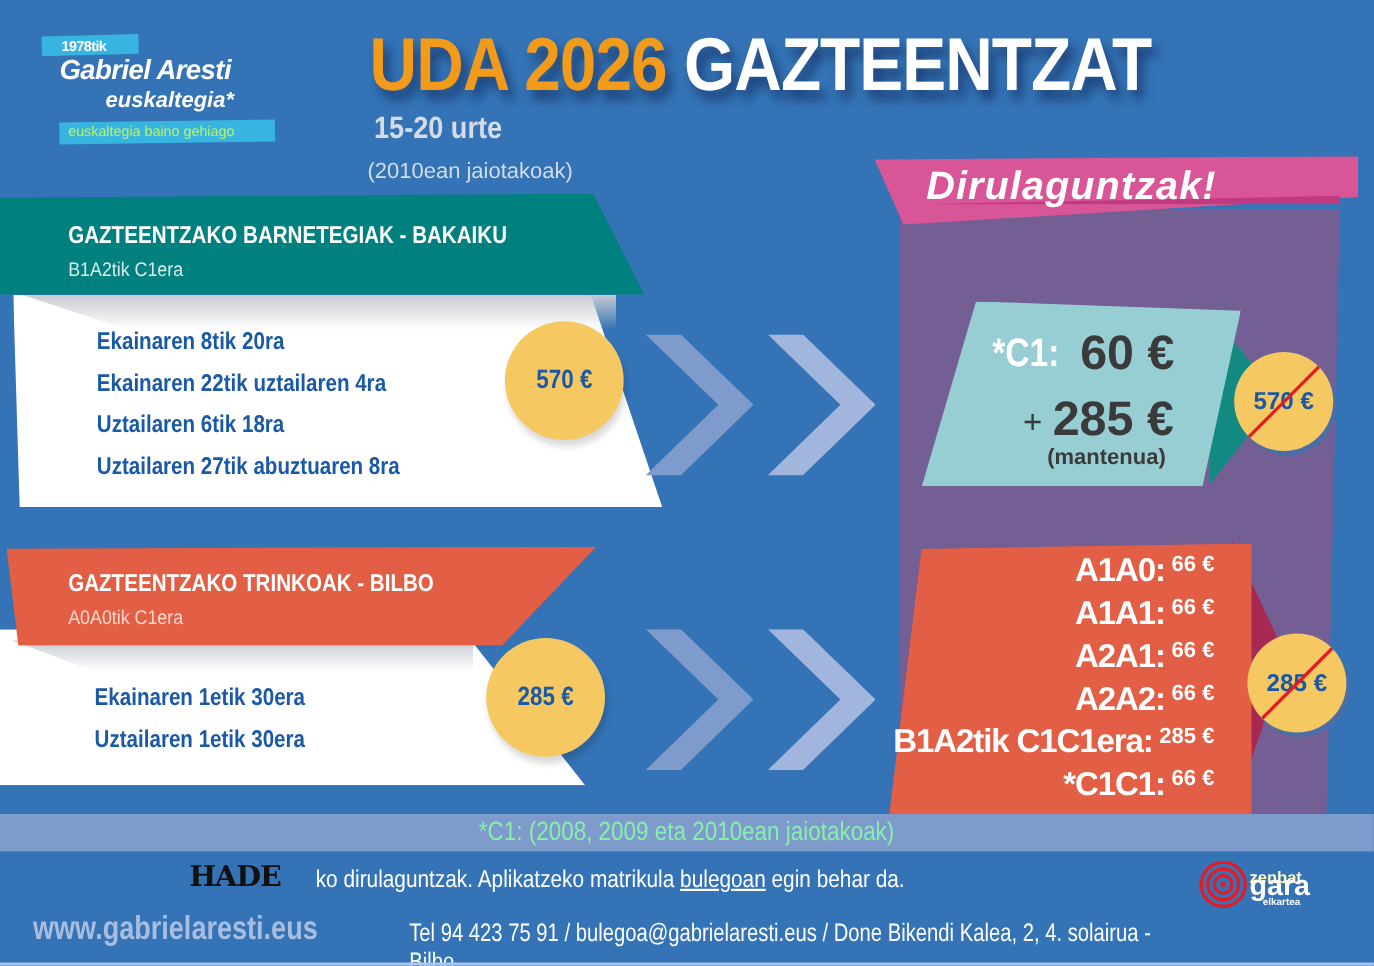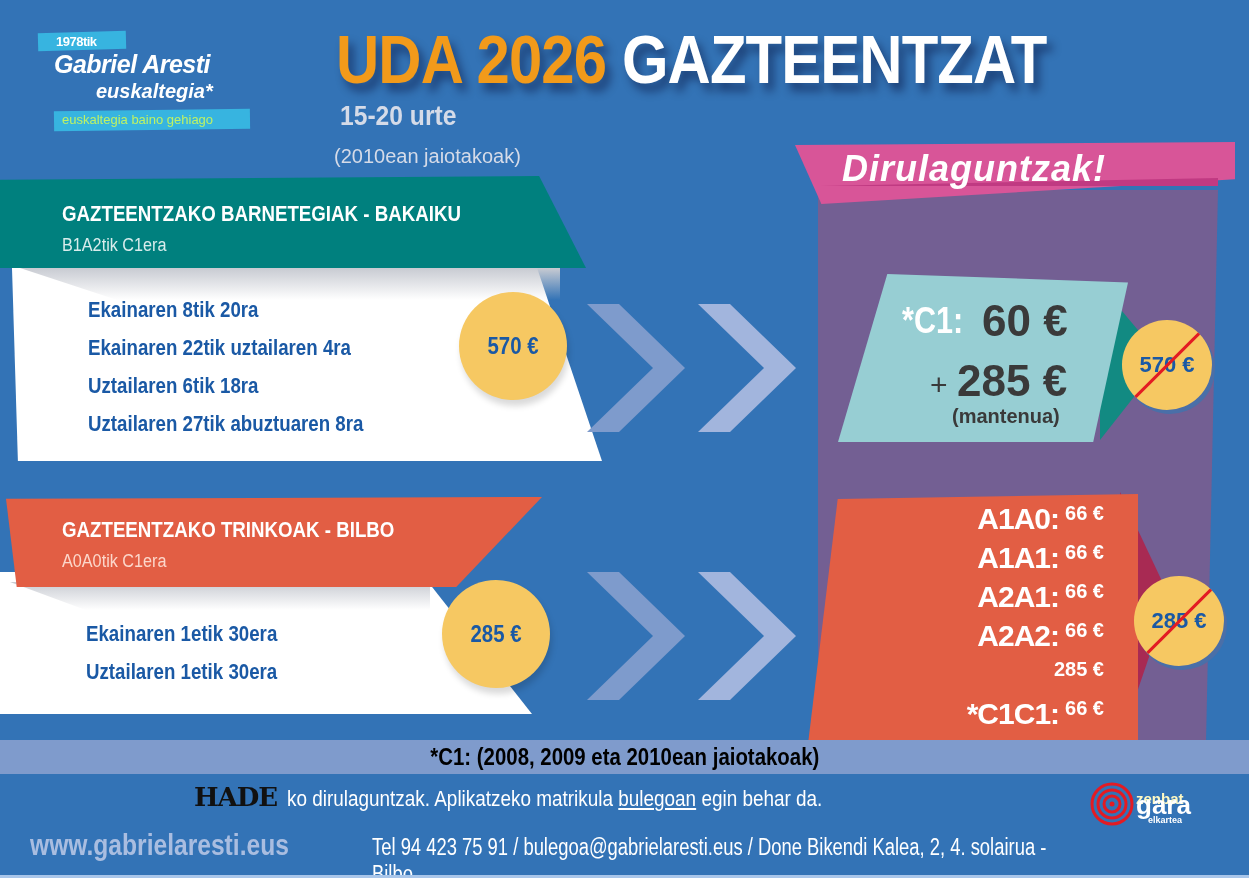--- a/index.html
+++ b/index.html
@@ -203,25 +203,25 @@
     transform: rotate(-45deg);
   }
 
   
   .note-band {
     left: 0; top: 740px; width: 1249px; height: 34px;
     background: #7f9bcc;
   }
   .note-text {
     left: 0; top: 743px; width: 1249px; text-align: center;
-    color: #000000; font-size: 24px; font-weight: bold;
+    color: #86efac; font-size: 24px; font-weight: normal;
   }
   .note-text span { display: inline-block; transform: scaleX(0.85); }
   .hade {
-    left: 194px; top: 782px; color: #111; font-family: "DejaVu Serif", serif;
+    left: 172px; top: 782px; color: #111; font-family: "DejaVu Serif", serif;
     font-size: 26px; font-weight: bold; letter-spacing: -1px;
   }
   .hade-text {
     left: 287px; top: 786px; color: #fff; font-size: 22px;
     transform: scaleX(0.86); transform-origin: left top;
   }
   .hade-text u { text-decoration: underline; }
   .web {
     left: 30px; top: 828px; color: #a9bde0; font-size: 30px; font-weight: bold;
     transform: scaleX(0.82); transform-origin: left top;
@@ -325,20 +325,21 @@
   </div>
   <div class="lvl">
     <span class="lvl-name">A2A1:</span>
     <span class="lvl-price">66 €</span>
   </div>
   <div class="lvl">
     <span class="lvl-name">A2A2:</span>
     <span class="lvl-price">66 €</span>
   </div>
   <div class="lvl">
+    <span class="lvl-name">B1A2tik C1C1era:</span>
     <span class="lvl-price">285 €</span>
   </div>
   <div class="lvl">
     <span class="lvl-name">*C1C1:</span>
     <span class="lvl-price">66 €</span>
   </div>
 </div>
 
 <div class="abs coin-crossed" style="left:1134px; top:576px;">
   <span>285 €</span>

